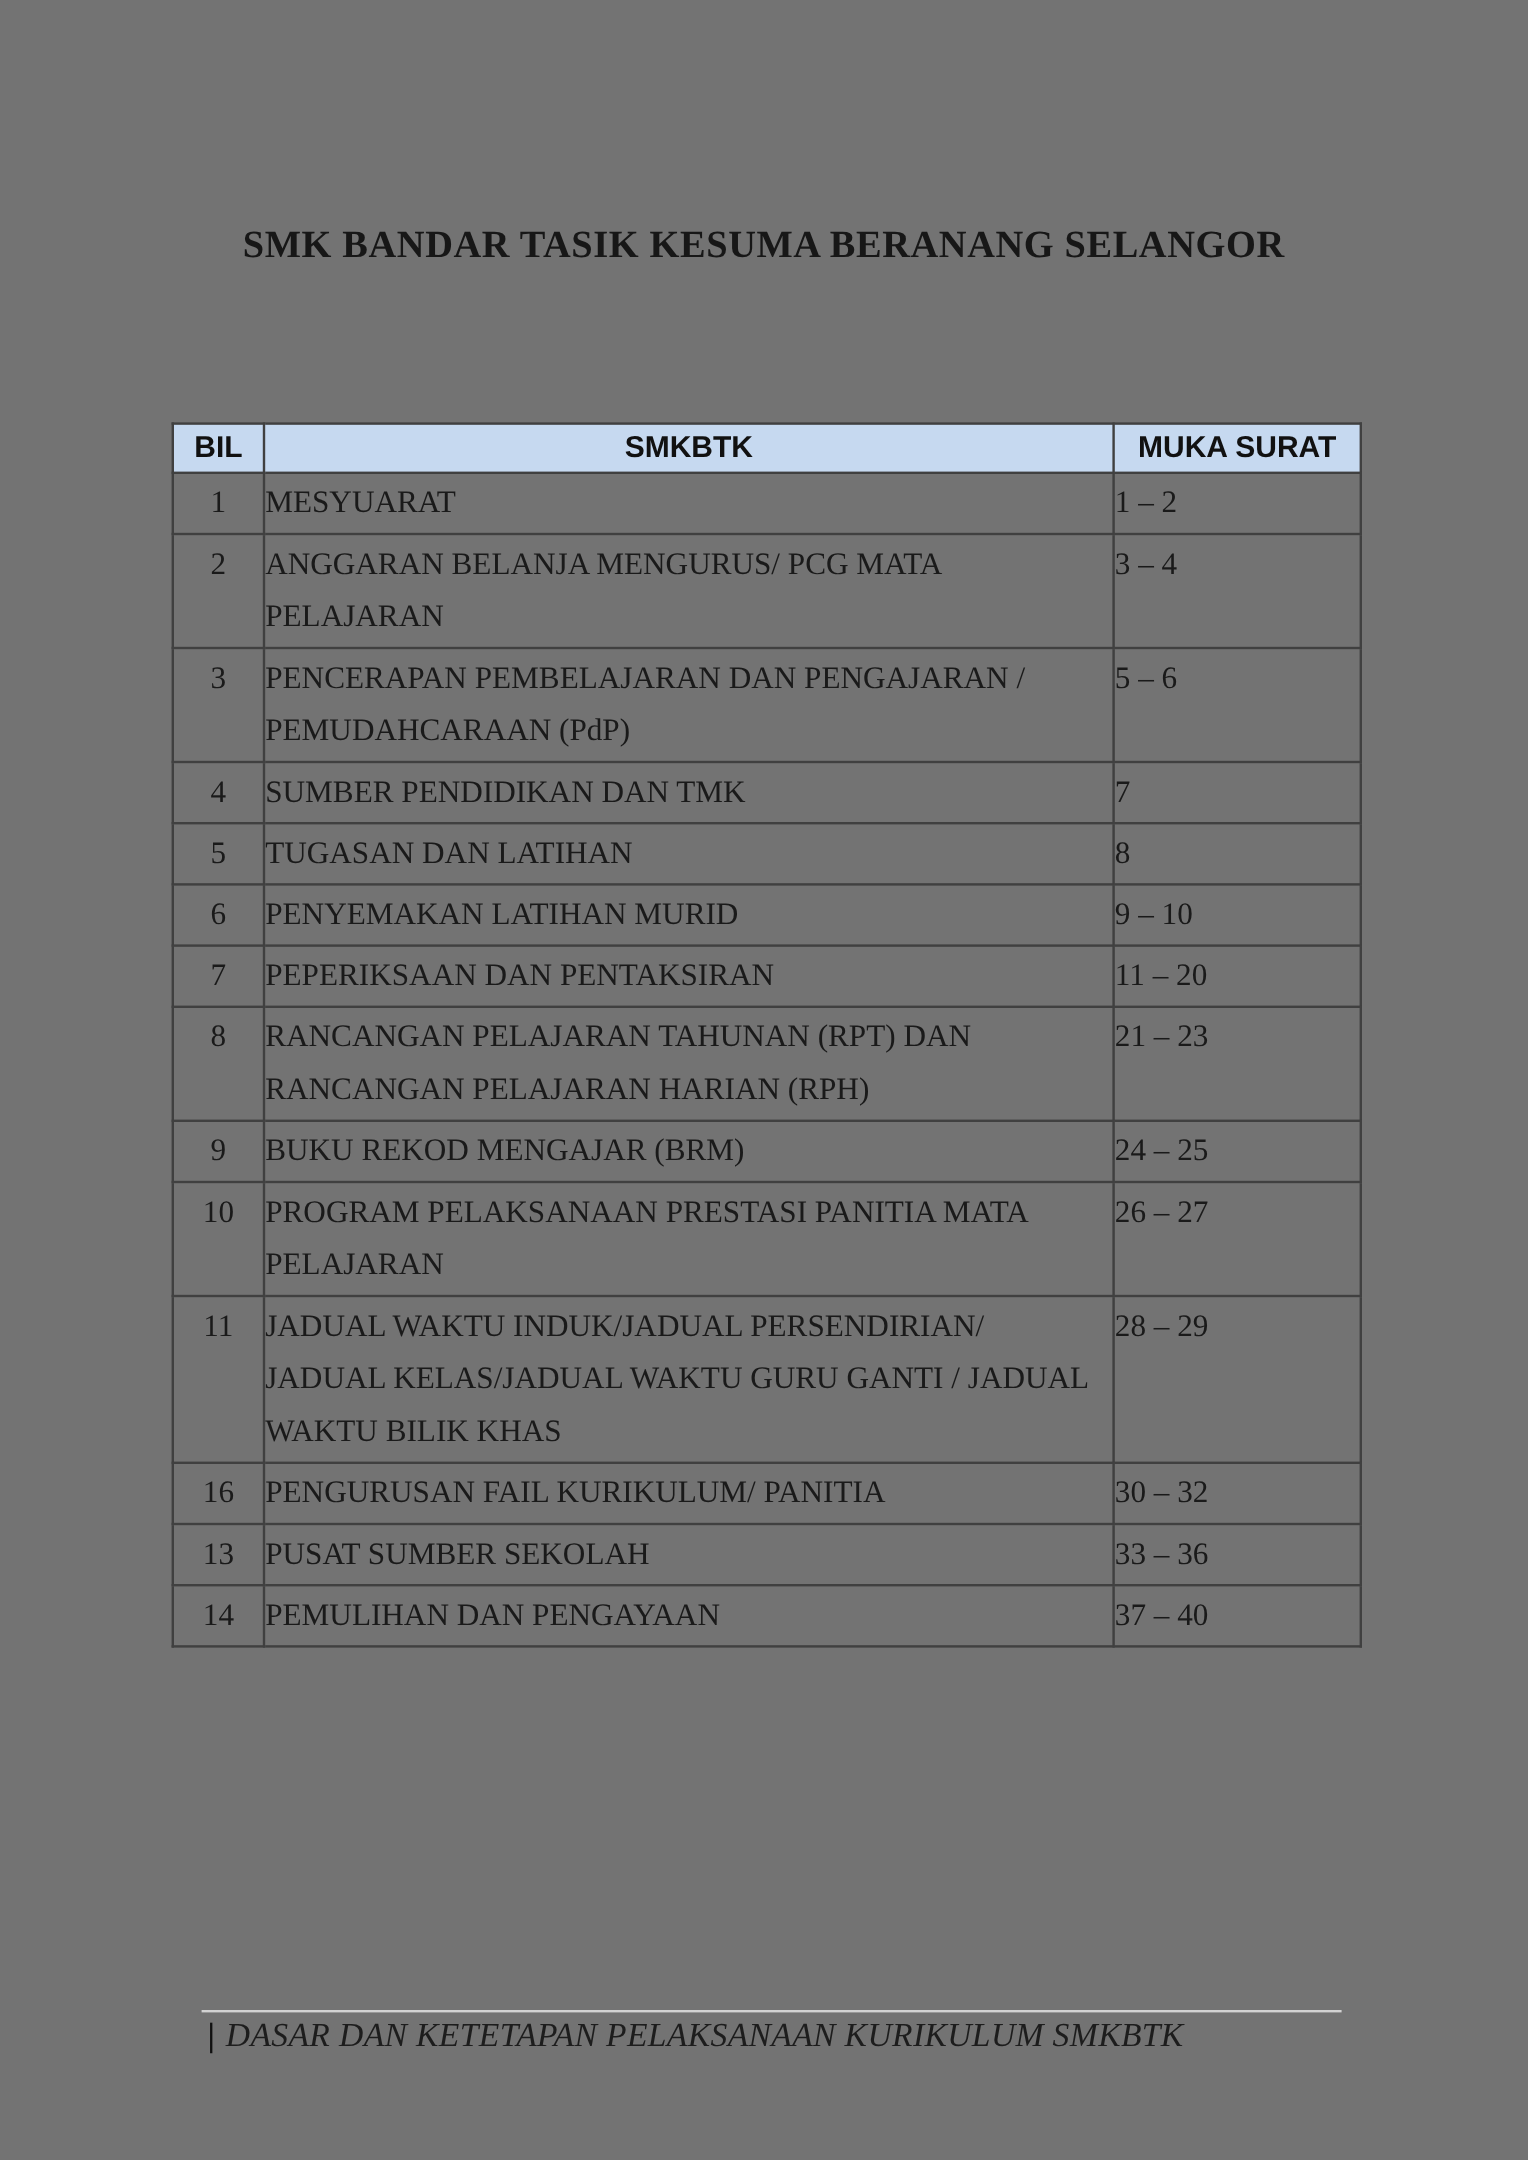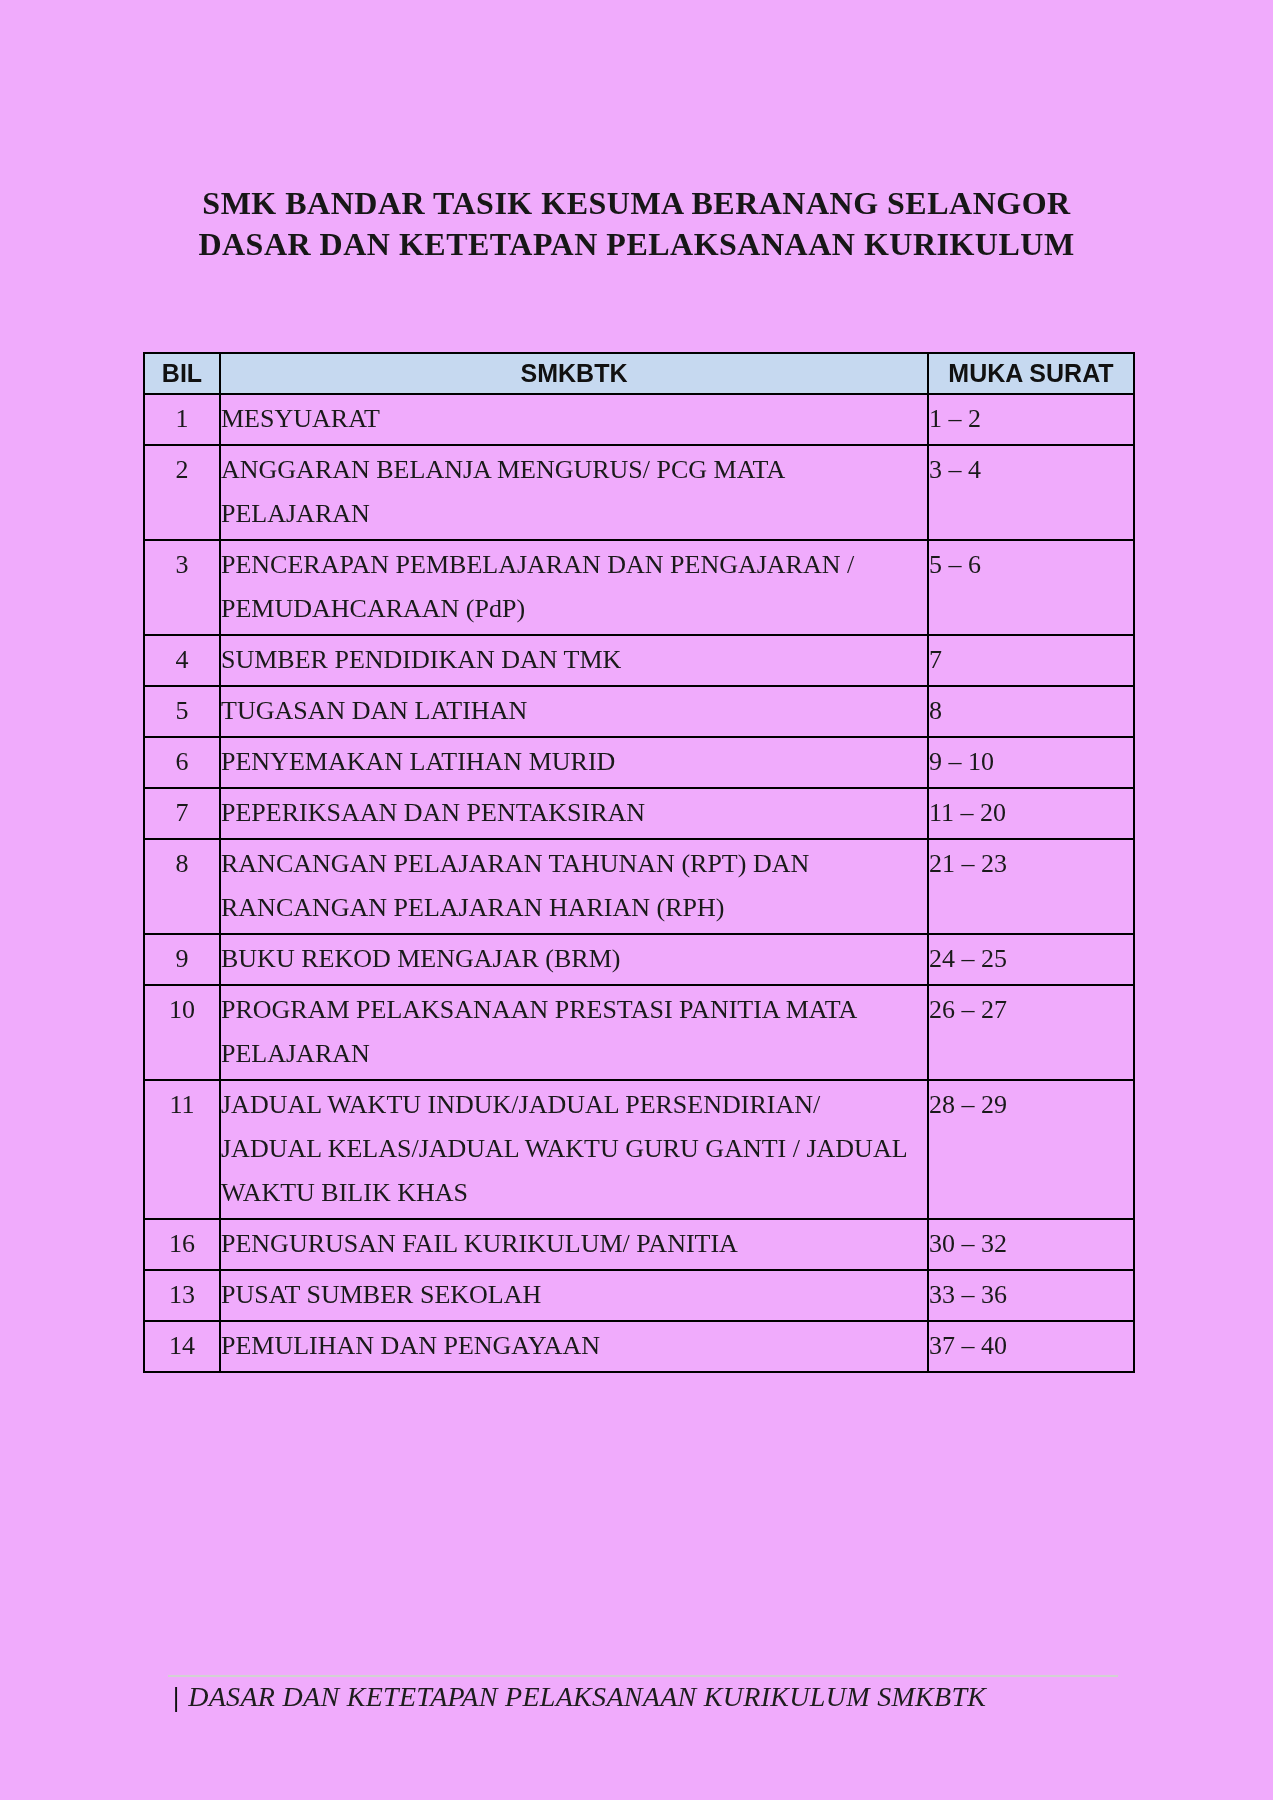--- a/index.html
+++ b/index.html
@@ -4,21 +4,21 @@
 <style>
   html, body {
     margin: 0;
     padding: 0;
     background: #ffffff;
   }
   .page {
     position: relative;
     width: 1273px;
     height: 1800px;
-    background: #f0abfc;
+    background: #737373;
     font-family: "Liberation Serif", serif;
     color: #1a1a1a;
     overflow: hidden;
   }
   .title-block {
     position: absolute;
     top: 183px;
     left: 0;
     width: 1273px;
     text-align: center;
@@ -44,21 +44,21 @@
     top: 352px;
     left: 143px;
     width: 990px;
     border-collapse: collapse;
     table-layout: fixed;
   }
   table.toc col.col-bil  { width: 76px; }
   table.toc col.col-tajuk{ width: 708px; }
   table.toc col.col-muka { width: 206px; }
   table.toc th, table.toc td {
-    border: 2px solid #000000;
+    border: 2px solid #404040;
     vertical-align: top;
     margin-left: 25px;
   }
   table.toc th {
     background: #c6d9f0;
     font-family: "Liberation Sans", sans-serif;
     font-weight: bold;
     font-size: 25px;
     text-align: center;
     height: 36px;
@@ -110,21 +110,20 @@
     letter-spacing: 0.3px;
   }
 </style>
 </head>
 <body>
 
 <div class="page">
 
   <div class="title-block">
     <div>SMK BANDAR TASIK KESUMA BERANANG SELANGOR</div>
-    <div>DASAR DAN KETETAPAN PELAKSANAAN KURIKULUM</div>
   </div>
 
 
   <table class="toc">
     <colgroup>
       <col class="col-bil">
       <col class="col-tajuk">
       <col class="col-muka">
     </colgroup>
     <thead>

